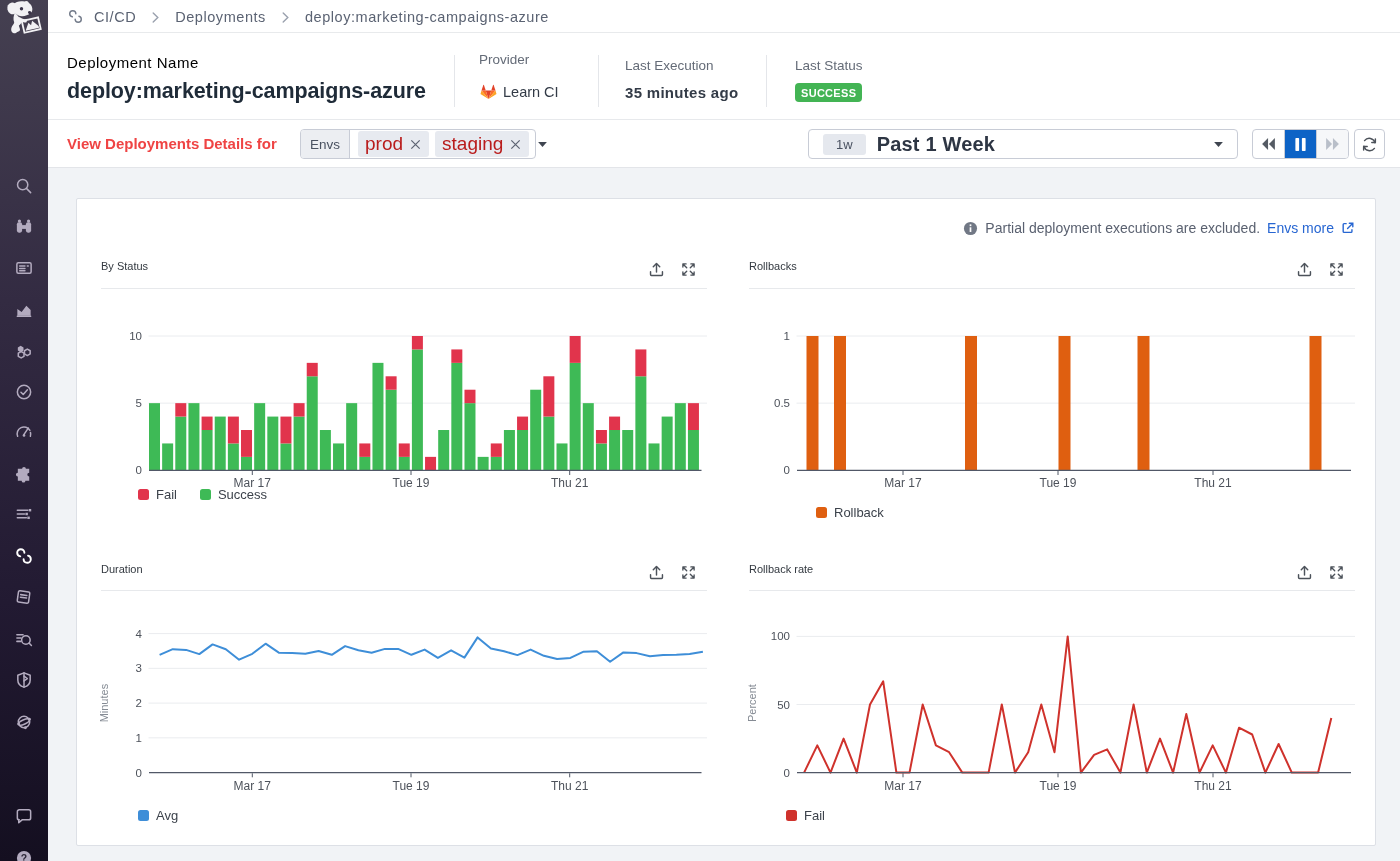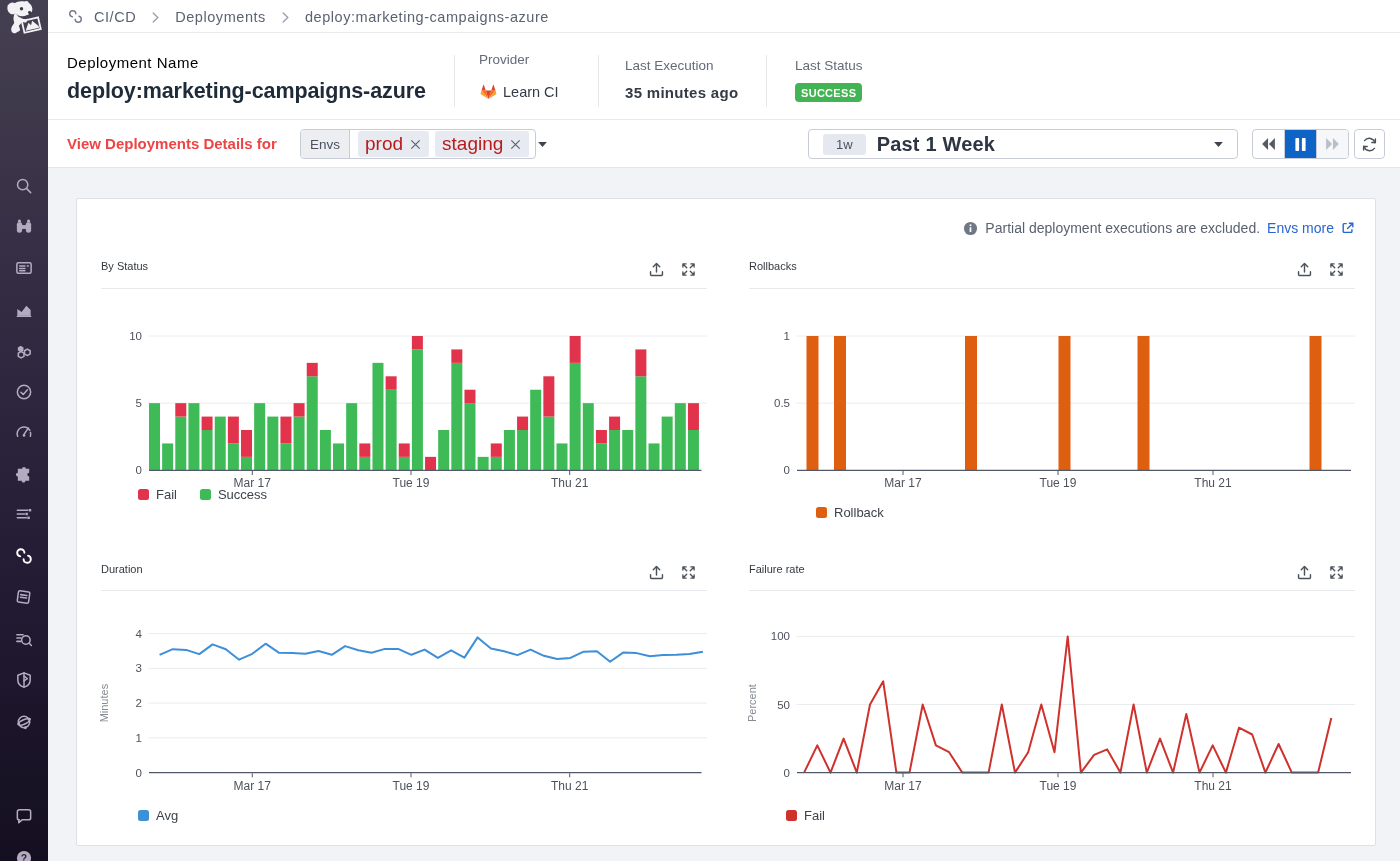--- a/index.html
+++ b/index.html
@@ -268,21 +268,21 @@
   <div style="position:absolute;left:571px;top:365px;line-height:0"><svg width="17" height="17" viewBox="0 0 20 20" fill="none" stroke="#4c525a" stroke-width="1.7">
           <path d="M3 12.5 V16 a1 1 0 0 0 1 1 h12 a1 1 0 0 0 1-1 v-3.5" stroke-linecap="round"></path>
           <path d="M10 13 V3.5" stroke-linecap="round"></path>
           <path d="M6.2 6.8 L10 3 l3.8 3.8" stroke-linecap="round" stroke-linejoin="round"></path>
         </svg></div>
   <div style="position:absolute;left:603px;top:365px;line-height:0"><svg width="17" height="17" viewBox="0 0 20 20" fill="none" stroke="#4c525a" stroke-width="1.6" stroke-linecap="round" stroke-linejoin="round">
           <path d="M7.9 7.9 L3.8 3.8 M3.4 7.2 V3.4 H7.2 M12.1 7.9 L16.2 3.8 M12.8 3.4 h3.8 V7.2 M12.1 12.1 L16.2 16.2 M16.6 12.8 v3.8 h-3.8 M7.9 12.1 L3.8 16.2 M7.2 16.6 H3.4 v-3.8"></path>
         </svg></div>
   <div class="crule" style="left:24px;top:391px"></div>
 
-  <div class="ctitle" style="left:672px;top:364px">Failure rate</div>
+  <div class="ctitle" style="left:672px;top:364px">Rollback rate</div>
   <div style="position:absolute;left:1219px;top:365px;line-height:0"><svg width="17" height="17" viewBox="0 0 20 20" fill="none" stroke="#4c525a" stroke-width="1.7">
           <path d="M3 12.5 V16 a1 1 0 0 0 1 1 h12 a1 1 0 0 0 1-1 v-3.5" stroke-linecap="round"></path>
           <path d="M10 13 V3.5" stroke-linecap="round"></path>
           <path d="M6.2 6.8 L10 3 l3.8 3.8" stroke-linecap="round" stroke-linejoin="round"></path>
         </svg></div>
   <div style="position:absolute;left:1251px;top:365px;line-height:0"><svg width="17" height="17" viewBox="0 0 20 20" fill="none" stroke="#4c525a" stroke-width="1.6" stroke-linecap="round" stroke-linejoin="round">
           <path d="M7.9 7.9 L3.8 3.8 M3.4 7.2 V3.4 H7.2 M12.1 7.9 L16.2 3.8 M12.8 3.4 h3.8 V7.2 M12.1 12.1 L16.2 16.2 M16.6 12.8 v3.8 h-3.8 M7.9 12.1 L3.8 16.2 M7.2 16.6 H3.4 v-3.8"></path>
         </svg></div>
   <div class="crule" style="left:672px;top:391px"></div>
 

